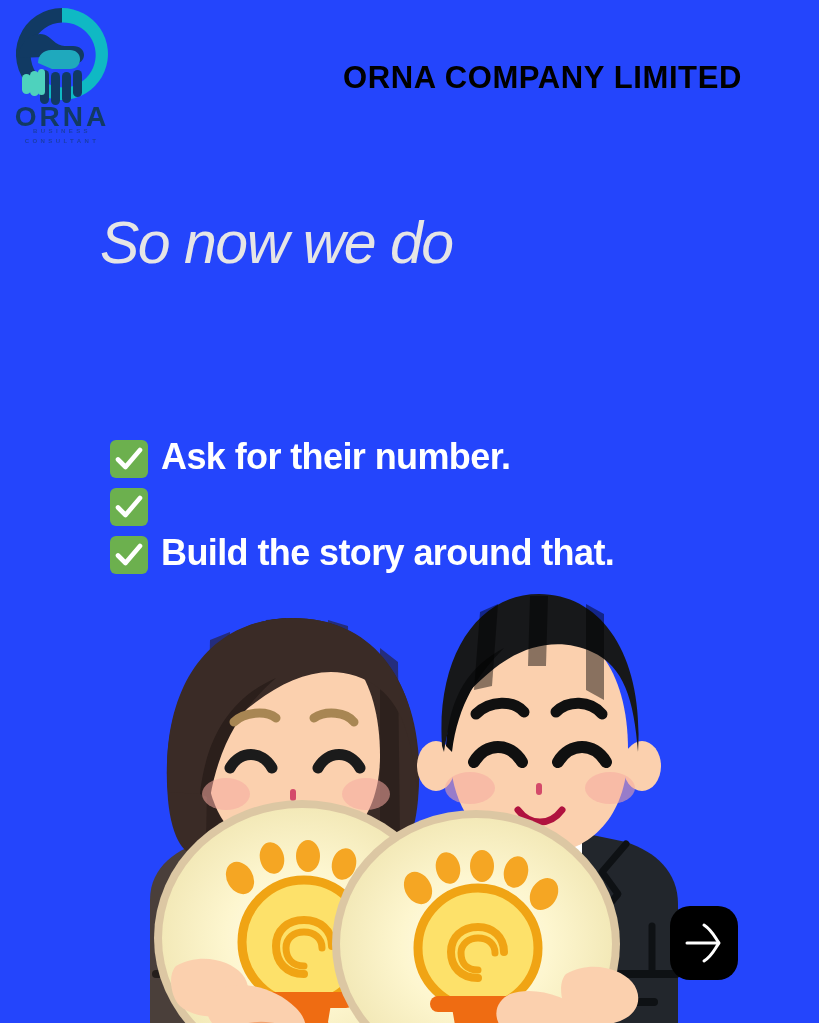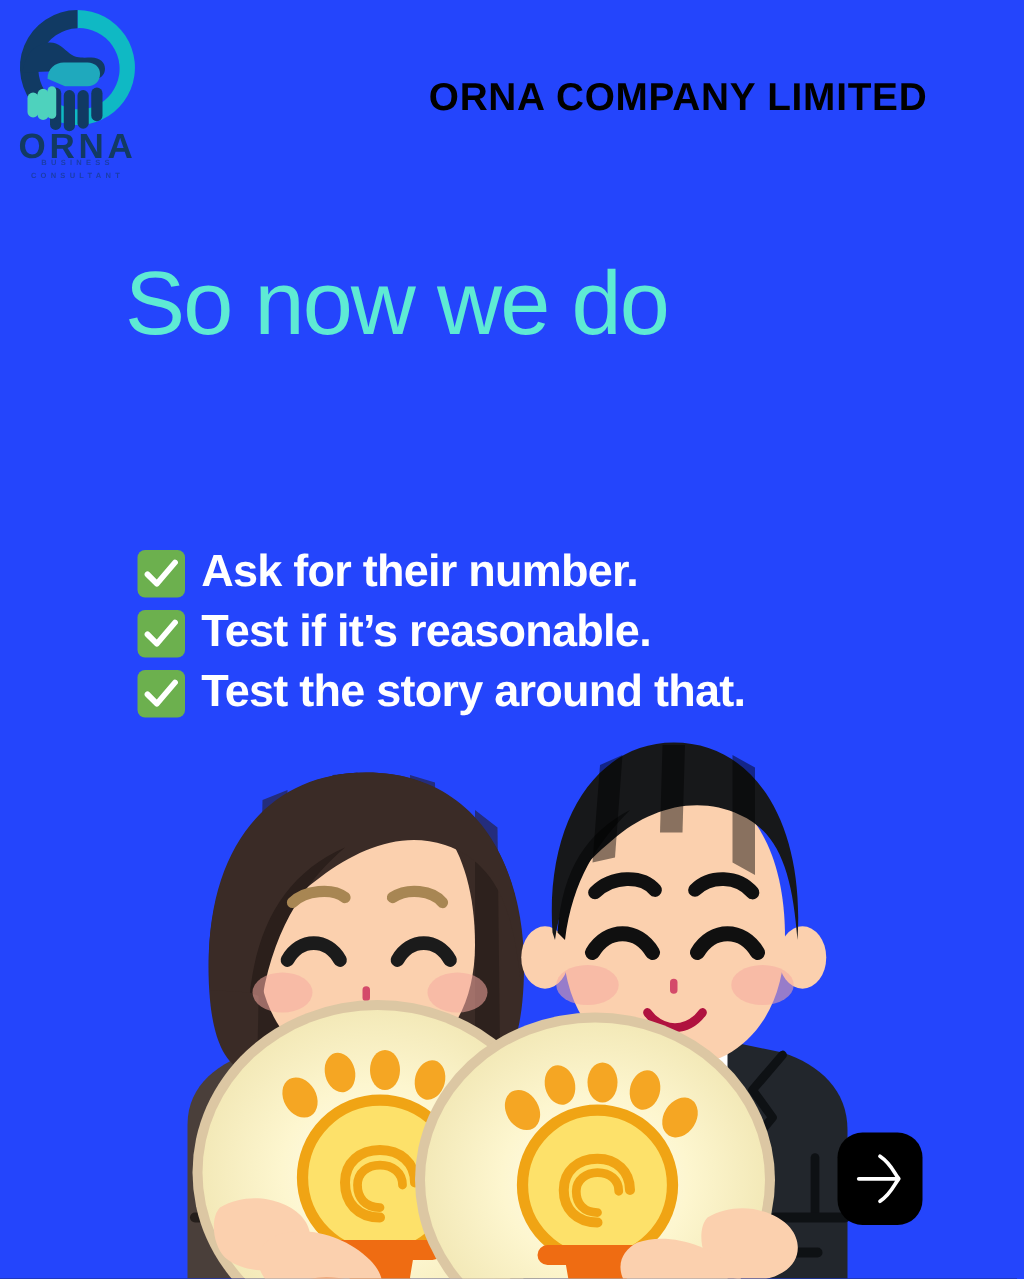--- a/index.html
+++ b/index.html
@@ -69,25 +69,26 @@
     letter-spacing: 0.6px;
     white-space: nowrap;
   }
 
   
   .headline {
     position: absolute;
     left: 100px;
     top: 200px;
     width: 700px;
-    color: #5eead4;
-    font-size: 72px;
+    color: #e5e5e5;
+    font-size: 59px;
     font-weight: 400;
     line-height: 86px;
     letter-spacing: -1.5px;
+    font-style: italic;
   }
   .headline .hl-line { display: block; white-space: nowrap; }
 
   
   .checklist {
     position: absolute;
     left: 110px;
     top: 430px;
   }
   .check-row {
@@ -186,30 +187,29 @@
       </span>
       <span class="check-label">Ask for their number.</span>
     </div>
 
     <div class="check-row">
       <span class="check-box">
         <svg width="28" height="26" viewBox="0 0 28 26" xmlns="http://www.w3.org/2000/svg">
           <path d="M3 13.5 L10.5 21 L25 4" fill="none" stroke="#ffffff" stroke-width="4.6" stroke-linecap="round" stroke-linejoin="round"></path>
         </svg>
       </span>
-      <span class="check-label">Test if it’s reasonable.</span>
     </div>
 
     <div class="check-row">
       <span class="check-box">
         <svg width="28" height="26" viewBox="0 0 28 26" xmlns="http://www.w3.org/2000/svg">
           <path d="M3 13.5 L10.5 21 L25 4" fill="none" stroke="#ffffff" stroke-width="4.6" stroke-linecap="round" stroke-linejoin="round"></path>
         </svg>
       </span>
-      <span class="check-label">Test the story around that.</span>
+      <span class="check-label">Build the story around that.</span>
     </div>
 
   </div>
 
   <div class="illustration">
     <svg width="600" height="453" viewBox="0 0 600 453" xmlns="http://www.w3.org/2000/svg">
       <defs>
         <radialGradient id="glowA" cx="50%" cy="50%" r="50%">
           <stop offset="0%" stop-color="#fffdf0"></stop>
           <stop offset="55%" stop-color="#fdf6cf"></stop>

